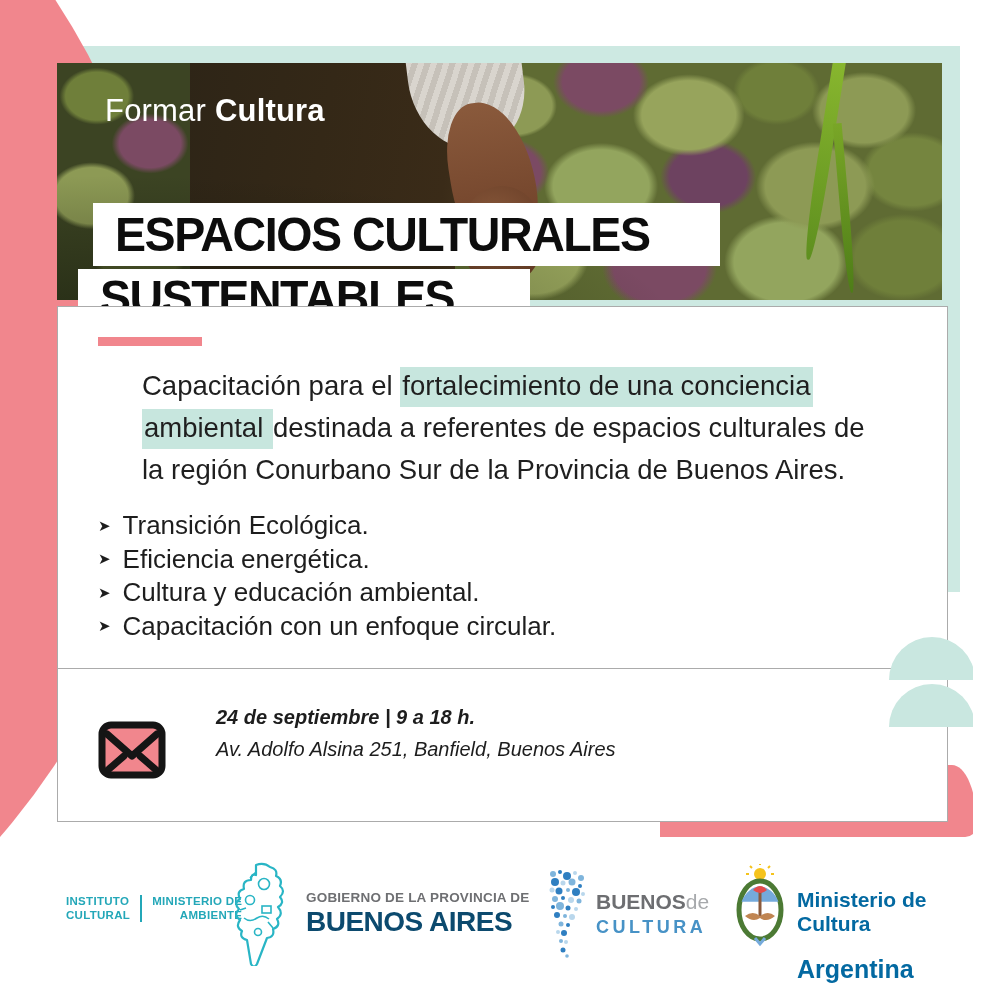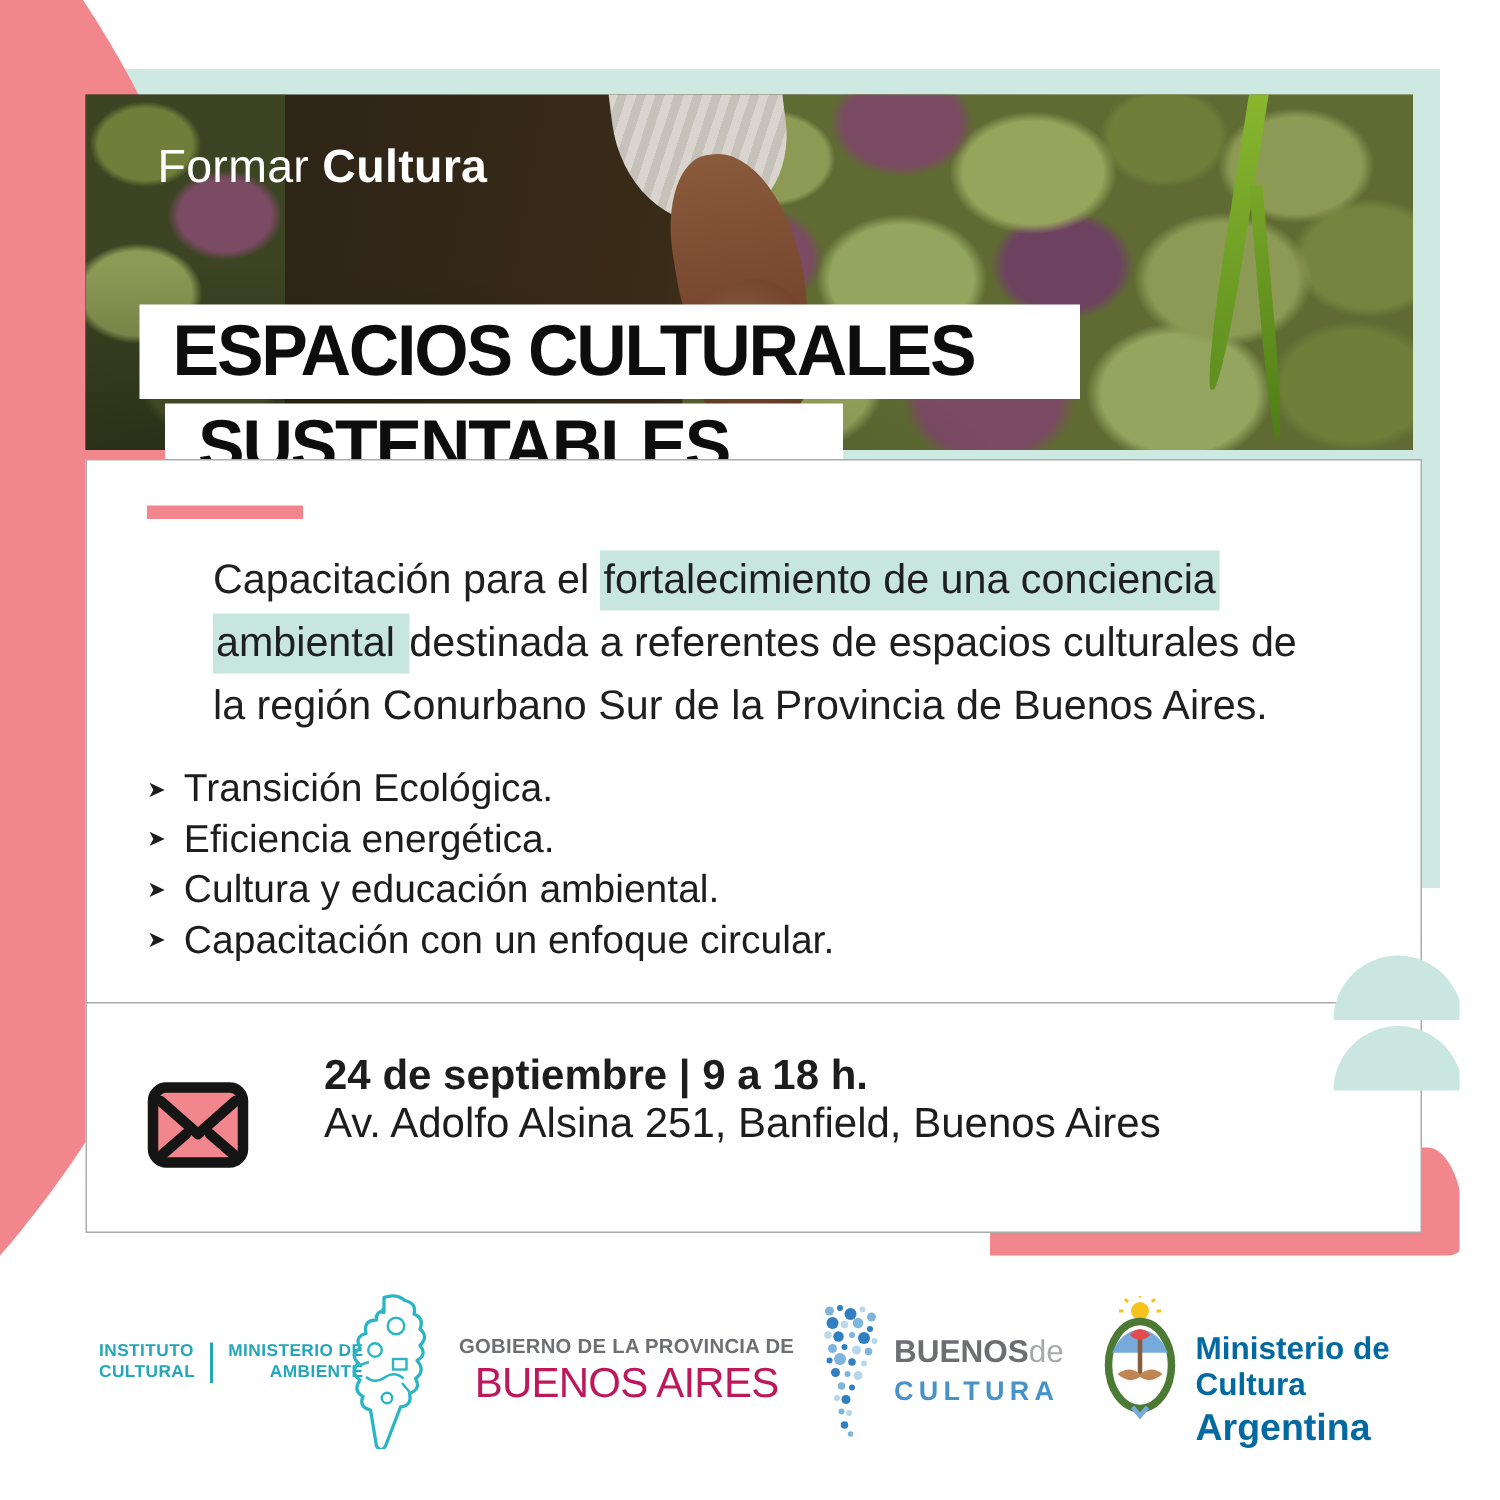--- a/index.html
+++ b/index.html
@@ -60,60 +60,60 @@
   .photo-shade{position:absolute;inset:0;
         background:radial-gradient(120% 130% at 8% 115%,rgba(18,22,9,.55) 0%,rgba(0,0,0,0) 52%);}
 
   .brand{position:absolute;left:48px;top:30px;font-size:31px;color:#ffffff;z-index:2;letter-spacing:.2px;}
   .brand b{font-weight:bold;}
 
   
   .strip{position:absolute;background:#ffffff;display:flex;align-items:center;z-index:5;
          box-sizing:border-box;padding-left:22px;margin-top:18px;}
   .strip1{left:93px;top:185px;width:627px;height:63px;}
-  .strip2{left:110px;top:251px;width:452px;height:56px;}
+  .strip2{left:78px;top:251px;width:452px;height:56px;}
   .headline{font-weight:bold;font-size:48px;letter-spacing:-1.5px;color:#0d0d0d;white-space:nowrap;
             transform:scaleX(.97);transform-origin:left center;}
 
   
   .card{position:absolute;left:57px;top:306px;width:891px;height:516px;background:#ffffff;
         border:1px solid #ABABAB;box-sizing:border-box;z-index:5;}
   .accent-bar{position:absolute;left:40px;top:30px;width:104px;height:9px;background:#F1868D;}
   .intro{position:absolute;left:40px;top:58px;width:820px;font-size:27.5px;color:#1f1f1f;margin-left:44px;}
   .intro .line{height:42px;line-height:42px;white-space:nowrap;}
   .hl{background:#C7E6DE;padding:3px 2px 6px 2px;}
   .topics{position:absolute;left:40px;top:202px;font-size:26px;color:#1d1d1d;}
   .topic{display:flex;align-items:center;height:33.5px;}
   .tg{font-size:15px;margin-right:12px;color:#1d1d1d;}
   .card-divider{position:absolute;left:-1px;right:-1px;top:361px;border-top:1px solid #ABABAB;}
   .event{position:absolute;left:40px;top:392px;display:flex;}
   .env{margin-top:22px;}
-  .event-text{margin-left:50px;font-size:28px;line-height:32px;color:#1d1d1d;margin-top:2px;}
+  .event-text{margin-left:50px;font-size:20px;line-height:32px;color:#1d1d1d;margin-top:2px;font-style:italic;}
   .event-text .bold{font-weight:bold;}
 
   
   .footer{position:absolute;left:0;top:856px;width:1000px;height:120px;z-index:2;}
   .inst{position:absolute;left:66px;top:38px;display:flex;align-items:center;color:#23A7B8;
         font-weight:bold;font-size:11.5px;line-height:14px;letter-spacing:.3px;}
   .inst .col1{text-align:left;}
   .inst .bar{width:2px;height:27px;background:#23A7B8;margin:0 10px;}
   .inst .col2{text-align:right;}
   .ba-map{position:absolute;left:220px;top:6px;}
   .gba-text{position:absolute;left:306px;top:34px;}
   .gba-l1{font-size:13.5px;font-weight:bold;color:#6E6F72;letter-spacing:.2px;}
-  .gba-l2{font-size:28px;font-weight:normal;color:#be185d;letter-spacing:-.5px;margin-top:1px;text-align:center;}
+  .gba-l2{font-size:28px;font-weight:bold;color:#0c4a6e;letter-spacing:-.5px;margin-top:1px;}
   .pdc-map{position:absolute;left:545px;top:12px;}
   .pdc-text{position:absolute;left:596px;top:34px;}
   .pdc-l1{font-size:21px;color:#6D6E71;font-weight:bold;}
   .pdc-l1 .de{font-weight:normal;color:#A7A9AC;}
   .pdc-l2{font-size:18px;font-weight:bold;color:#4792C6;letter-spacing:3.5px;margin-top:3px;}
   .escudo{position:absolute;left:733px;top:8px;}
   .nac-text{position:absolute;left:797px;top:32px;color:#0369a1;}
   .nac-l1{font-size:21px;font-weight:bold;}
-  .nac-l2{font-size:25px;font-weight:bold;margin-top:2px;}
+  .nac-l2{font-size:25px;font-weight:bold;margin-top:19px;}
 </style>
 </head>
 <body>
 
 <div class="canvas">
 
   <div class="mint-bg"></div>
   <div class="pink-blob"></div>
   <div class="pink-corner"></div>
 

